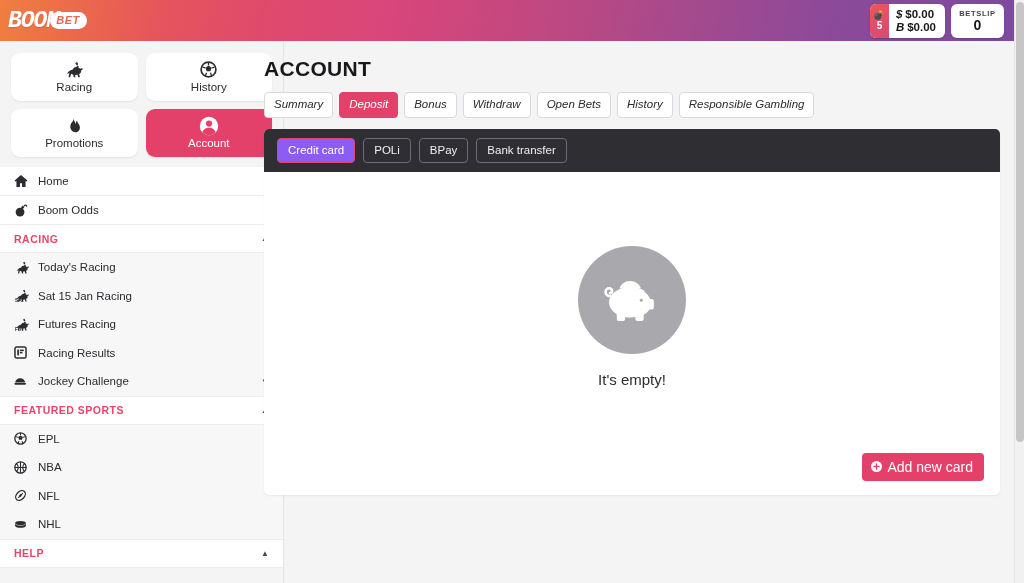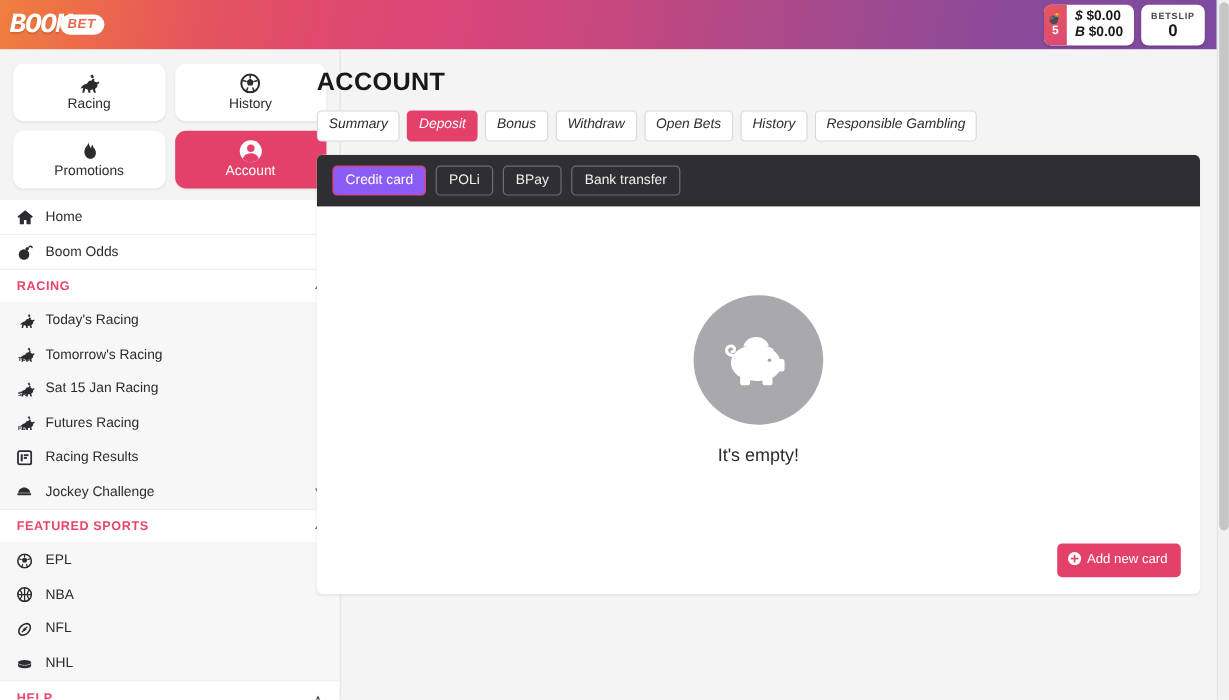--- a/index.html
+++ b/index.html
@@ -240,21 +240,21 @@
     font-size: 15px; color: #2b2b30; margin-bottom: 7px;
   }
   .empty-sub { font-size: 12.5px; color: #3a3a40; }
 
   .addcard-wrap {
     position: absolute; right: 16px; bottom: 14px;
   }
   .addcard {
     background: #e3416a; color: #ffffff;
     border: none; border-radius: 4px;
-    font-size: 11px;
+    font-size: 14px;
     padding: 7px 11px 7px 9px;
     display: flex; align-items: center; gap: 5px;
     cursor: pointer; line-height: 1;
   }
 </style>
 </head>
 <body>
 
 <div class="topbar">
   <div class="logo">
@@ -354,31 +354,20 @@
       <div class="sub sub-end">
         <div class="mrow">
           <span class="m-ic" style="position:relative">
             <svg width="17" height="13" viewBox="0 0 26 23" aria-hidden="true">
               <path fill="#2b2b30" d="M3 17.5c1.4-3.2 4.1-5.2 7.1-5.6l2.4-3.1 2.9-.6 1.6-2.2 1.8 1.1-.6 2.1 3.3 1.2 1.9-1 .9 1.6-2.2 1.5-.2 2.8-2.6 2.6 1 4.1h-2.3l-1.2-3.9-2.9 1.1.4 2.8h-2.3l-.7-3.4-3-1.3-1.1 4.7H5l1-5.6-3 1.1z"></path>
               <circle cx="16.4" cy="4.2" r="1.5" fill="#2b2b30"></circle>
               <path fill="#2b2b30" d="M14.1 2.6l2.6-1.1.5 1.4-2.7 1z"></path>
             </svg>
           </span>
           <span class="m-lb">Today's Racing</span>
-        </div>
-        <div class="mrow">
-          <span class="m-ic" style="position:relative">
-            <svg width="17" height="13" viewBox="0 0 26 23" aria-hidden="true">
-              <path fill="#2b2b30" d="M3 17.5c1.4-3.2 4.1-5.2 7.1-5.6l2.4-3.1 2.9-.6 1.6-2.2 1.8 1.1-.6 2.1 3.3 1.2 1.9-1 .9 1.6-2.2 1.5-.2 2.8-2.6 2.6 1 4.1h-2.3l-1.2-3.9-2.9 1.1.4 2.8h-2.3l-.7-3.4-3-1.3-1.1 4.7H5l1-5.6-3 1.1z"></path>
-              <circle cx="16.4" cy="4.2" r="1.5" fill="#2b2b30"></circle>
-              <path fill="#2b2b30" d="M14.1 2.6l2.6-1.1.5 1.4-2.7 1z"></path>
-            </svg>
-            <span style="position:absolute;left:1px;bottom:-1px;font-size:5px;font-weight:bold;color:#2b2b30;letter-spacing:-.2px">TOM</span>
-          </span>
-          <span class="m-lb">Tomorrow's Racing</span>
         </div>
         <div class="mrow">
           <span class="m-ic" style="position:relative">
             <svg width="17" height="13" viewBox="0 0 26 23" aria-hidden="true">
               <path fill="#2b2b30" d="M3 17.5c1.4-3.2 4.1-5.2 7.1-5.6l2.4-3.1 2.9-.6 1.6-2.2 1.8 1.1-.6 2.1 3.3 1.2 1.9-1 .9 1.6-2.2 1.5-.2 2.8-2.6 2.6 1 4.1h-2.3l-1.2-3.9-2.9 1.1.4 2.8h-2.3l-.7-3.4-3-1.3-1.1 4.7H5l1-5.6-3 1.1z"></path>
               <circle cx="16.4" cy="4.2" r="1.5" fill="#2b2b30"></circle>
               <path fill="#2b2b30" d="M14.1 2.6l2.6-1.1.5 1.4-2.7 1z"></path>
             </svg>
             <span style="position:absolute;left:1px;bottom:-1px;font-size:5px;font-weight:bold;color:#2b2b30;letter-spacing:-.2px">SAT</span>
           </span>

